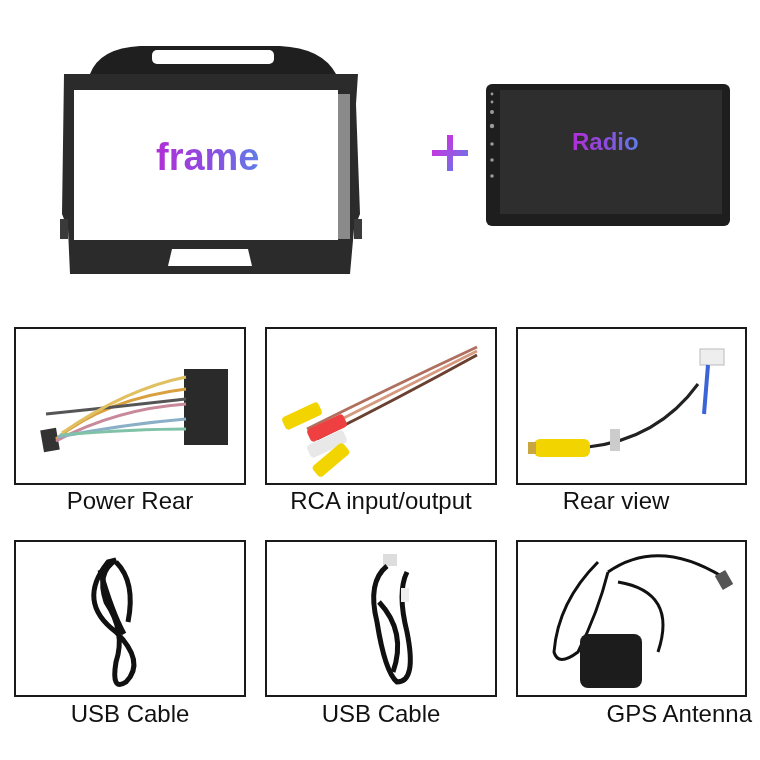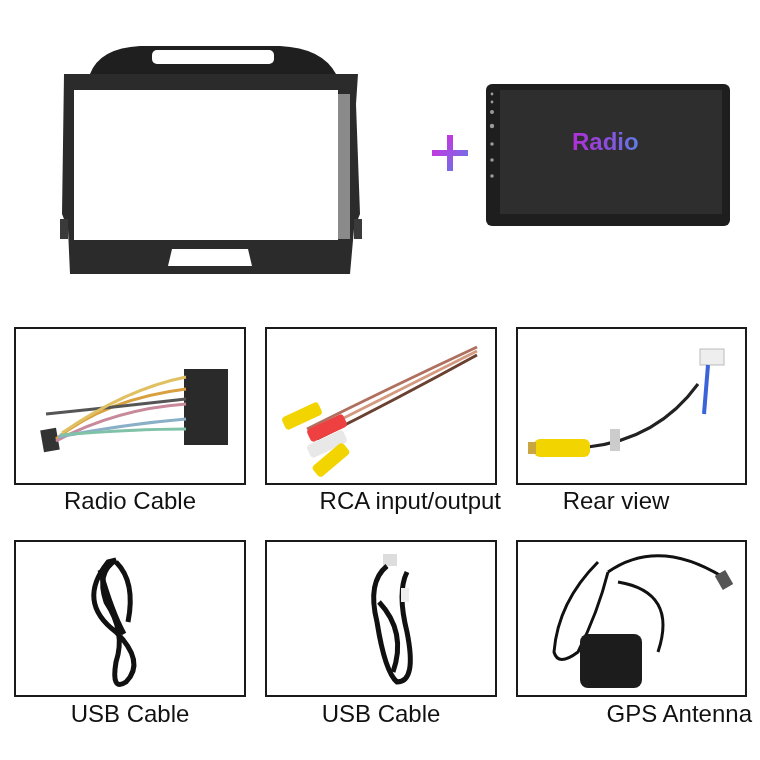--- a/index.html
+++ b/index.html
@@ -29,20 +29,21 @@
     <path d="M4 30 L298 30 L296 60 L300 170 L294 185 L290 230 L10 230 L8 185 L2 170 Z" fill="#2b2b2b"></path>
 
     <rect x="14" y="46" width="264" height="150" fill="#ffffff"></rect>
 
     <rect x="278" y="50" width="12" height="145" fill="#8a8a8a"></rect>
 
     <path d="M112 205 L188 205 L192 222 L108 222 Z" fill="#fff"></path>
     <rect x="0" y="175" width="8" height="20" fill="#3a3a3a"></rect>
     <rect x="294" y="175" width="8" height="20" fill="#3a3a3a"></rect>
   </svg>
+  <div class="abs grad-text" style="left:96px;top:92px;font-size:38px;font-weight:bold;letter-spacing:0px;">frame</div>
 </div>
 
 <div class="plus"></div>
 
 <div class="abs" style="left:486px;top:84px;width:294px;height:142px;">
   <svg width="244" height="142" viewBox="0 0 244 142">
     <rect x="0" y="0" width="244" height="142" rx="6" fill="#1e1e1e"></rect>
     <rect x="14" y="6" width="222" height="124" fill="#2e2e2e"></rect>
     <g fill="#9a9a9a">
       <circle cx="6" cy="10" r="1.4"></circle>
@@ -64,36 +65,36 @@
     <g fill="none" stroke-width="3">
       <path d="M40 110 Q90 70 170 60" stroke="#d9a040"></path>
       <path d="M40 112 Q100 80 170 75" stroke="#c88a9a"></path>
       <path d="M42 108 Q110 95 170 90" stroke="#8ab0c8"></path>
       <path d="M44 106 Q120 100 170 100" stroke="#7fc2a8"></path>
       <path d="M30 85 Q100 78 170 70" stroke="#555"></path>
       <path d="M46 104 Q110 60 170 48" stroke="#e0c060"></path>
     </g>
   </svg>
 </div>
-<div class="cap" style="left:10px;top:487px;">Radio Cable</div>
+<div class="cap" style="left:10px;top:487px;">Power Rear</div>
 
 <div class="box" style="left:265px;top:327px;width:232px;height:158px;">
   <svg width="228" height="154">
     <g fill="none" stroke-width="3">
       <path d="M40 100 Q120 60 210 18" stroke="#b07060"></path>
       <path d="M45 105 Q125 65 210 22" stroke="#d49a80"></path>
       <path d="M50 110 Q130 70 210 26" stroke="#6a4030"></path>
     </g>
     <rect x="15" y="80" width="40" height="14" rx="4" fill="#f2d400" transform="rotate(-25 35 87)"></rect>
     <rect x="40" y="92" width="40" height="14" rx="4" fill="#ee4040" transform="rotate(-25 60 99)"></rect>
     <rect x="40" y="108" width="40" height="14" rx="4" fill="#e8e8e8" transform="rotate(-25 60 115)"></rect>
     <rect x="44" y="124" width="40" height="14" rx="4" fill="#f2d400" transform="rotate(-40 64 131)"></rect>
   </svg>
 </div>
-<div class="cap" style="left:261px;top:487px;text-align:right;">RCA input/output</div>
+<div class="cap" style="left:261px;top:487px;">RCA input/output</div>
 
 <div class="box" style="left:516px;top:327px;width:231px;height:158px;">
   <svg width="227" height="154">
     <path d="M70 118 Q140 110 180 55" fill="none" stroke="#222" stroke-width="3"></path>
     <rect x="16" y="110" width="56" height="18" rx="6" fill="#f2d400"></rect>
     <rect x="10" y="113" width="8" height="12" fill="#c9a640"></rect>
     <rect x="182" y="20" width="24" height="16" fill="#eee" stroke="#bbb"></rect>
     <path d="M190 36 L186 85" stroke="#3b64d8" stroke-width="4"></path>
     <rect x="92" y="100" width="10" height="22" fill="#ccc"></rect>
   </svg>

